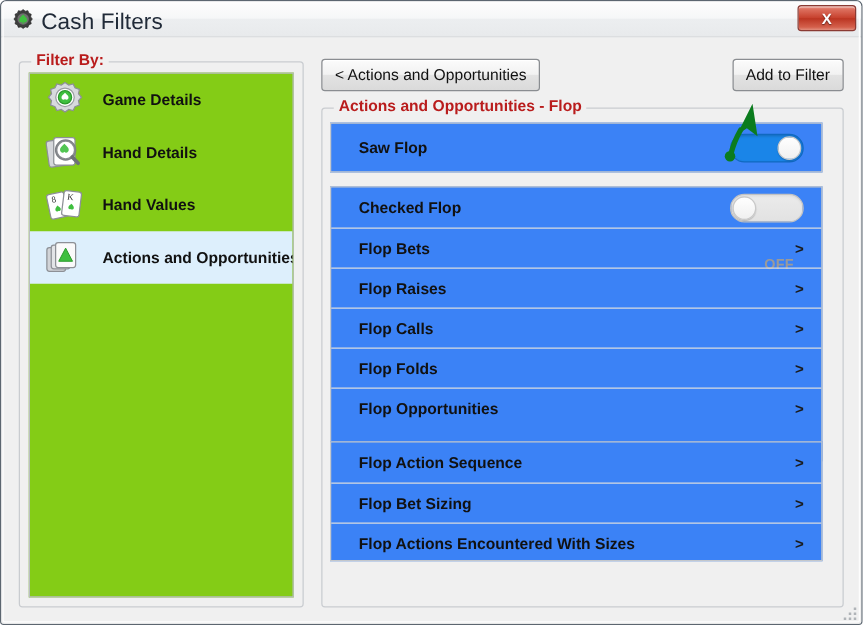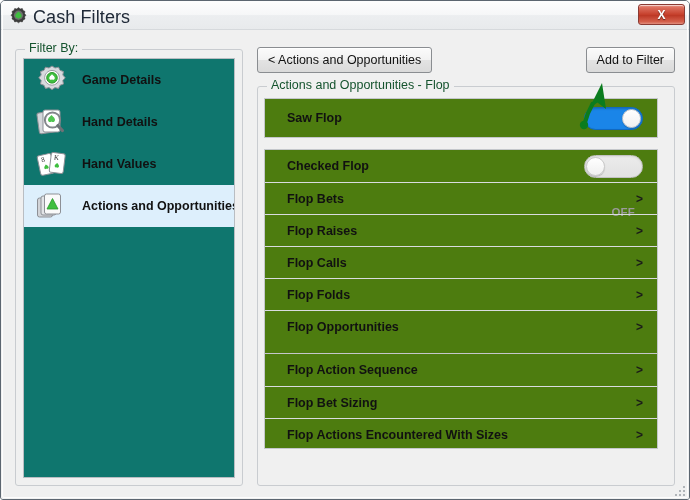--- a/index.html
+++ b/index.html
@@ -84,35 +84,35 @@
     border: 1px solid #c9ccd0;
     border-radius: 3px;
     background: transparent;
   }
   .groupbox > .gb-label {
     position: absolute;
     top: -9px; left: 9px;
     padding: 0 4px;
     background: #f0f0f0;
     font-size: 12.5px;
-    font-weight: normal;
-    color: #14532d;
+    font-weight: bold;
+    color: #b91c1c;
     white-space: nowrap;
   }
 
   
   #filter-by-group {
     left: 14px; top: 19px;
     width: 228px; height: 437px;
   }
   .sidebar-list {
     position: absolute;
     left: 7px; top: 8px;
     width: 212px; height: 420px;
-    background: #0f766e;
+    background: #84cc16;
     border: 1px solid #b9bdc2;
     overflow: hidden;
   }
   .sidebar-item {
     position: relative;
     height: 42px;
     display: flex;
     align-items: center;
     padding-left: 8px;
     cursor: pointer;
@@ -159,21 +159,21 @@
   #flop-group {
     left: 256px; top: 56px;
     width: 418px; height: 400px;
   }
 
   
   .panel {
     position: absolute;
     left: 6px;
     width: 394px;
-    background: #4d7c0f;
+    background: #3b82f6;
     border: 1px solid #c4c7cb;
   }
   #panel-saw-flop   { top: 11px;  height: 40px; }
   #panel-main       { top: 62px;  height: 220px; }
   #panel-sequence   { top: 266px; height: 96px; }
 
   .row {
     position: relative;
     height: 32px;
     display: flex;

